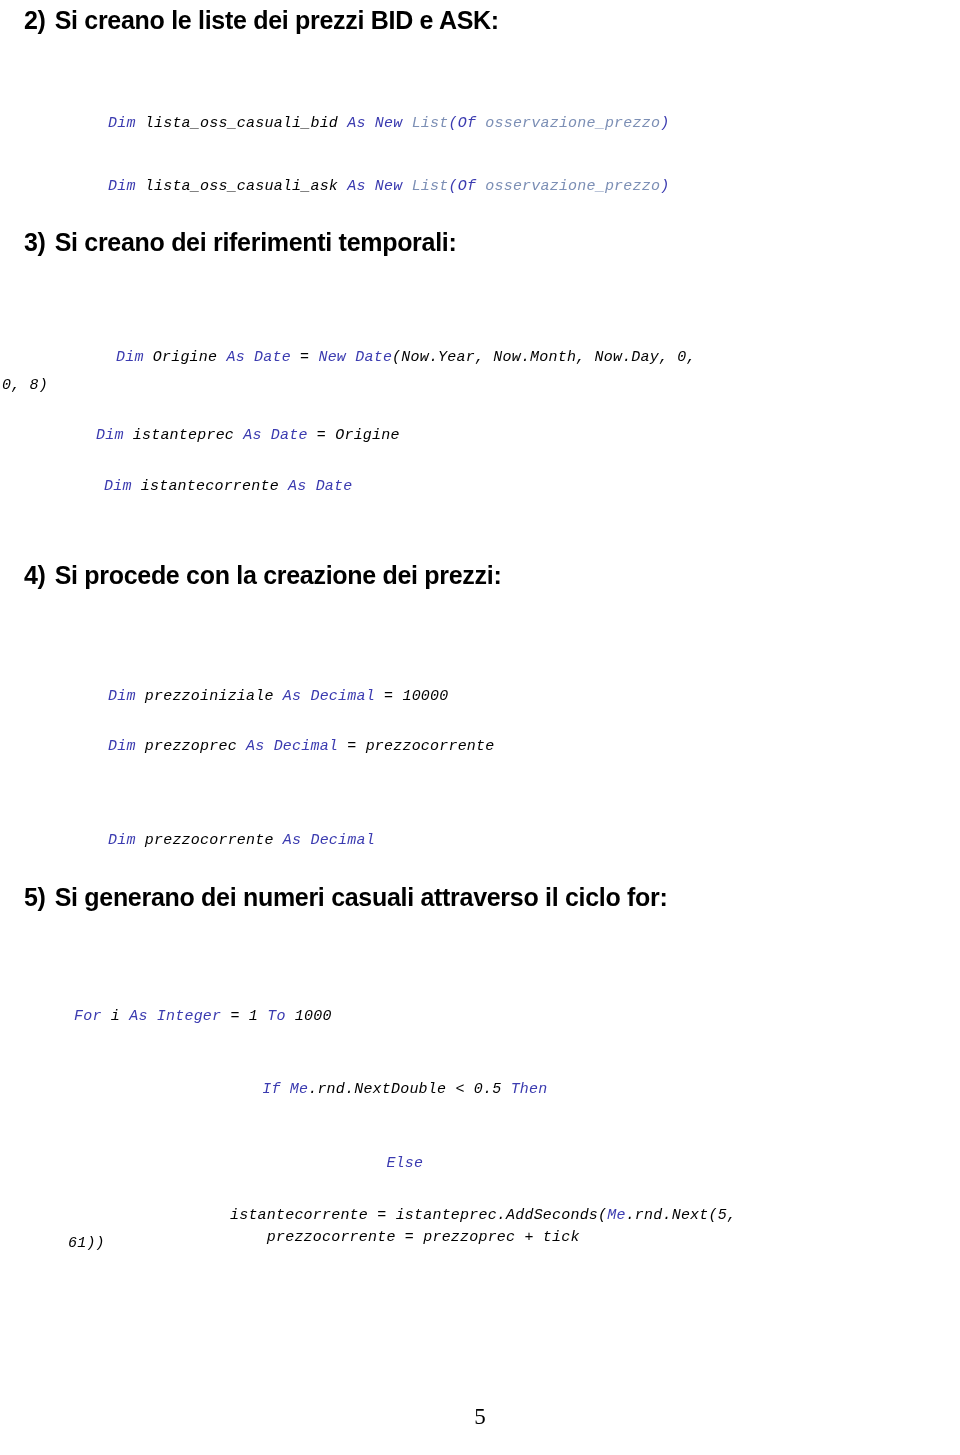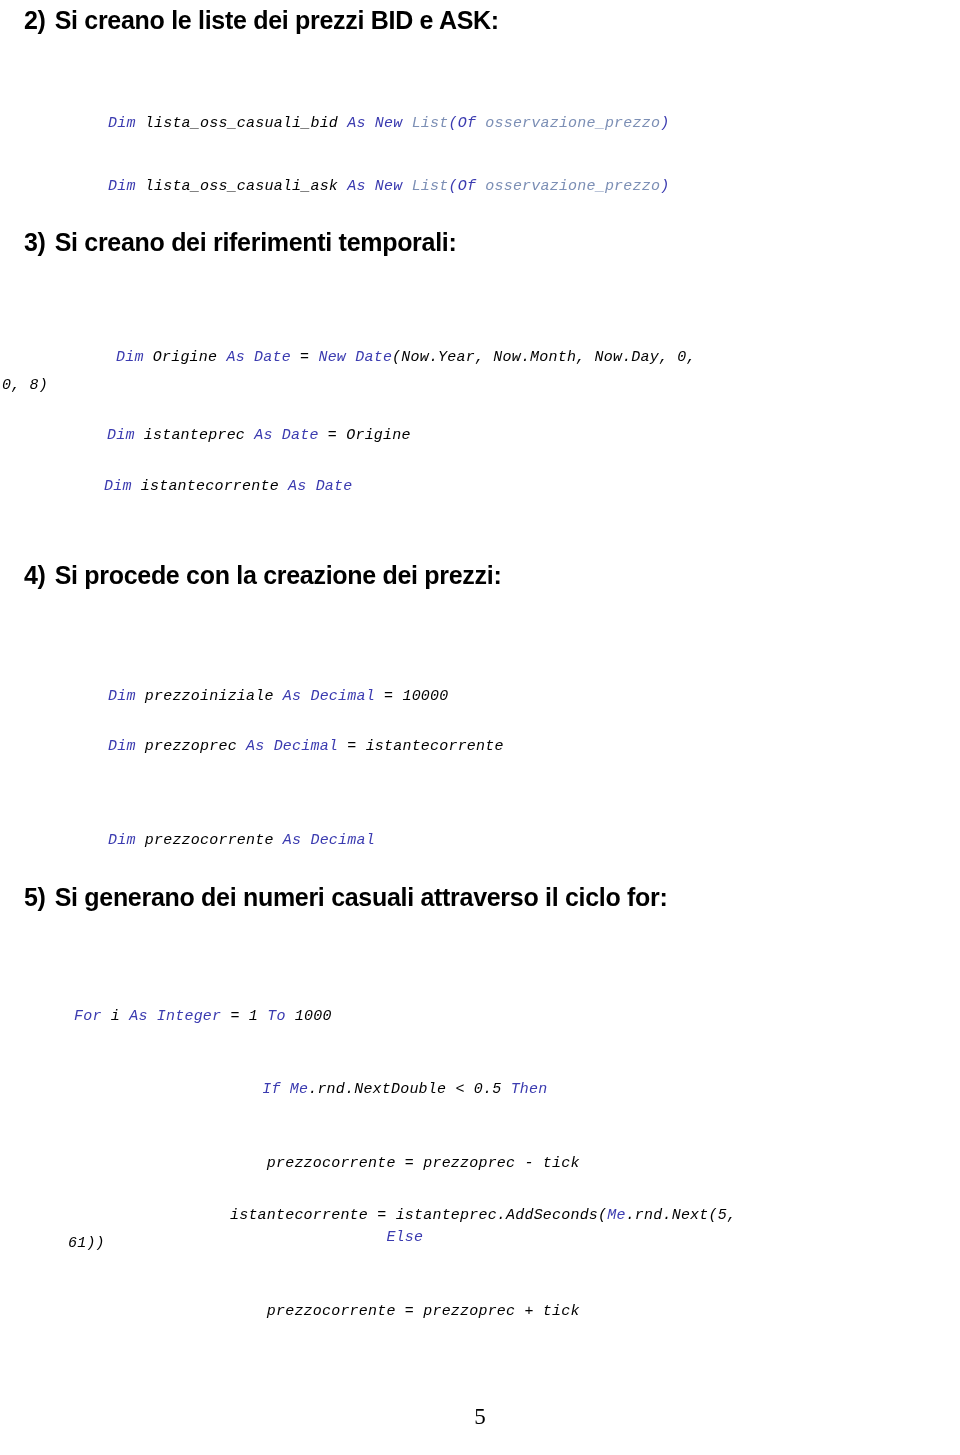--- a/index.html
+++ b/index.html
@@ -88,55 +88,54 @@
   </div>
 
   <div class="code" style="left:108px; top:320px;margin-left:8px;">
     <span class="ln"><span class="kw">Dim </span><span class="pl">Origine </span><span class="kw">As Date </span><span class="pl">= </span><span class="kw">New Date</span><span class="pl">(Now.Year, Now.Month, Now.Day, 0,</span></span>
   </div>
 
   <div class="code" style="left:2px; top:348px;">
     <span class="ln pl">0, 8)</span>
   </div>
 
-  <div class="code" style="left:107px; top:398px;">
+  <div class="code" style="left:96px; top:398px;">
     <span class="ln"><span class="kw">Dim </span><span class="pl">istanteprec </span><span class="kw">As Date </span><span class="pl">= </span><span class="pl">Origine</span></span>
   </div>
 
   <div class="code" style="left:104px; top:449px;">
     <span class="ln"><span class="kw">Dim </span><span class="pl">istantecorrente </span><span class="kw">As Date</span></span>
   </div>
 
   <div class="heading" style="left:24px; top:563px;text-align:right;">
     <span class="num">4)</span><span>Si procede con la creazione dei prezzi:</span>
   </div>
 
   <div class="code" style="left:108px; top:659px;">
     <span class="ln"><span class="kw">Dim </span><span class="pl">prezzoiniziale </span><span class="kw">As Decimal </span><span class="pl">= 10000</span></span>
   </div>
 
   <div class="code" style="left:108px; top:709px;">
-    <span class="ln"><span class="kw">Dim </span><span class="pl">prezzoprec </span><span class="kw">As Decimal </span><span class="pl">= istantecorrente</span></span>
+    <span class="ln"><span class="kw">Dim </span><span class="pl">prezzoprec </span><span class="kw">As Decimal </span><span class="pl">= prezzocorrente</span></span>
   </div>
 
   <div class="code" style="left:108px; top:803px;">
     <span class="ln"><span class="kw">Dim </span><span class="pl">prezzocorrente </span><span class="kw">As Decimal</span></span>
   </div>
 
   <div class="heading" style="left:24px; top:885px;">
     <span class="num">5)</span><span>Si generano dei numeri casuali attraverso il ciclo for:</span>
   </div>
 
   <div class="code" style="left:74px; top:979px;">
     <span class="ln"><span class="kw">For </span><span class="pl">i </span><span class="kw">As Integer </span><span class="pl">= 1 </span><span class="kw">To </span><span class="pl">1000</span></span>
   </div>
 
   <div class="code" style="left:230px; top:1029px; line-height:24.6px;text-align:center;">
     <span class="ln"><span class="kw">If </span><span class="kw">Me</span><span class="pl">.rnd.NextDouble &lt; 0.5 </span><span class="kw">Then</span></span>
-    <span class="ln pl">    prezzocorrente = prezzoprec - tick</span>
     <span class="ln kw">Else</span>
     <span class="ln pl">    prezzocorrente = prezzoprec + tick</span>
   </div>
 
   <div class="code" style="left:230px; top:1178px;text-align:right;">
     <span class="ln"><span class="pl">istantecorrente = istanteprec.AddSeconds(</span><span class="kw">Me</span><span class="pl">.rnd.Next(5,</span></span>
   </div>
 
   <div class="code" style="left:68px; top:1206px;">
     <span class="ln pl">61))</span>

